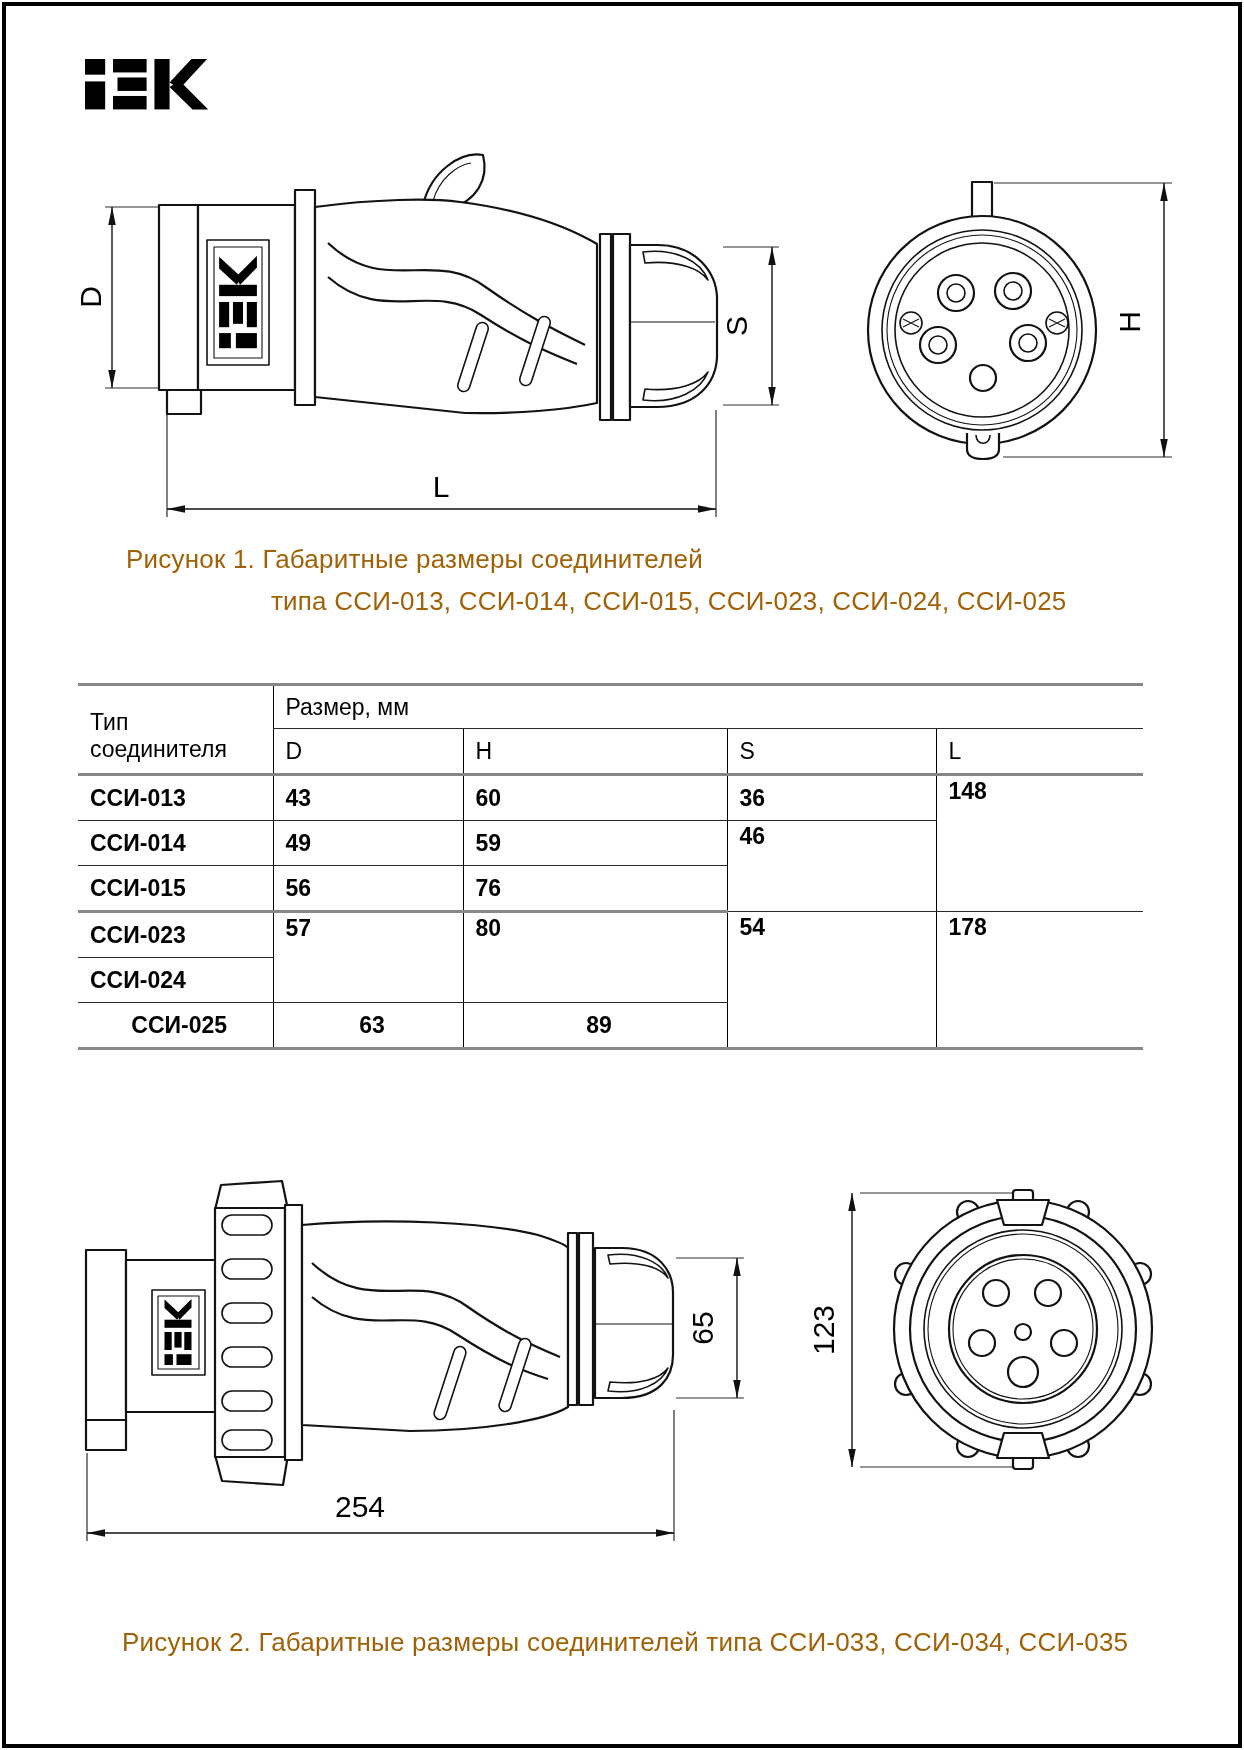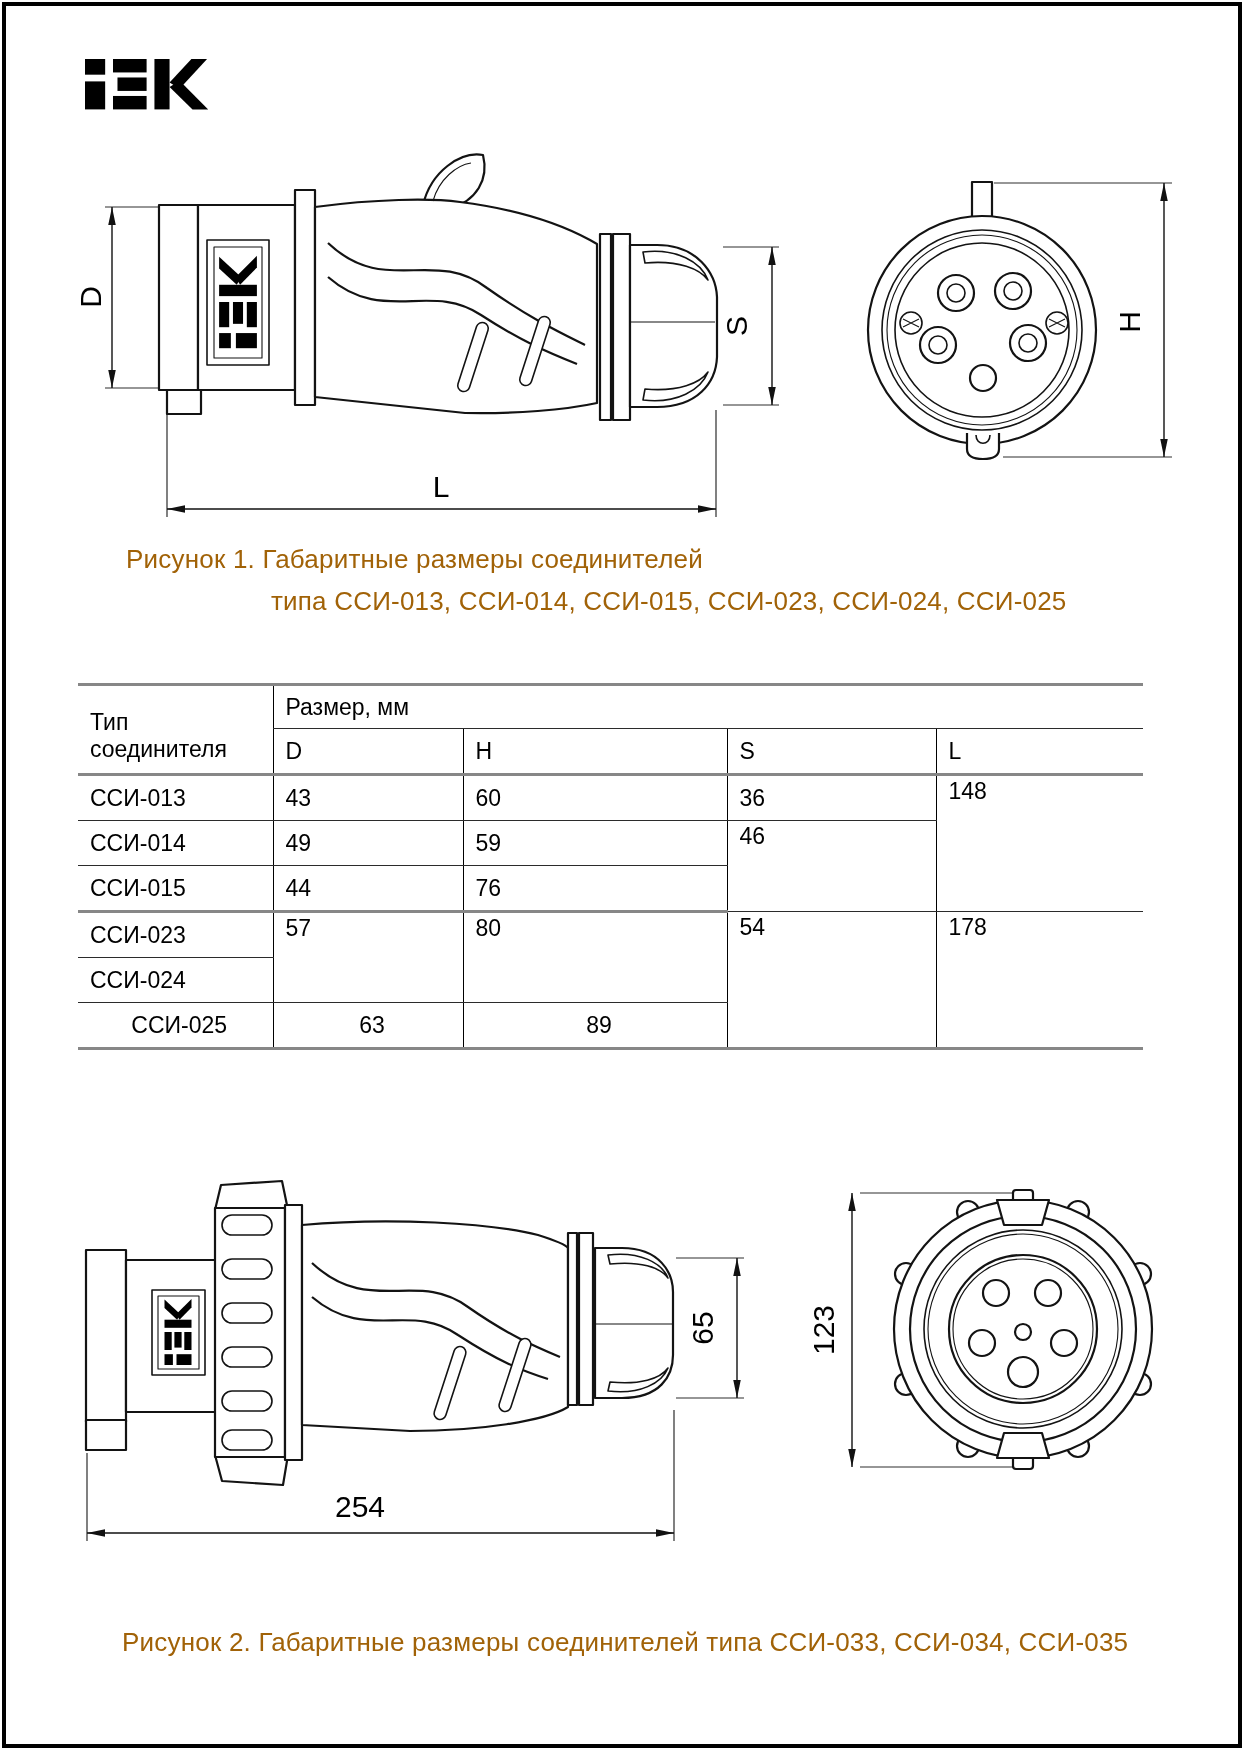--- a/index.html
+++ b/index.html
@@ -22,21 +22,21 @@
   #dim-table{position:absolute;left:78px;top:683px;width:1065px;border-collapse:collapse;table-layout:fixed;
              font-size:23px;border-top:3px solid #878787;border-bottom:3px solid #878787;}
   #dim-table th,#dim-table td{font-weight:normal;text-align:left;vertical-align:middle;
              padding:0 4px 0 12px;border:none;}
   #dim-table .val{border-left:1.6px solid #000;}
   #dim-table th.hdr1{height:42px;}
   #dim-table th.hdr1.val{border-bottom:1.5px solid #2b2b2b;}
   #dim-table th.type{vertical-align:top;padding-top:23px;}
   #dim-table th.hdr2{height:44px;border-bottom:3px solid #878787;}
   #dim-table th.type{border-bottom:3px solid #878787;}
-  #dim-table tbody td{height:44px;border-bottom:1.5px solid #2b2b2b;}
+  #dim-table tbody td{height:44px;border-bottom:1.5px solid #2b2b2b;font-weight:bold;}
   #dim-table tbody td.rs{vertical-align:top;padding-top:2px;}
   #dim-table tbody tr.heavy > td{border-bottom:3px solid #878787;}
   #dim-table tbody tr:last-child > td{border-bottom:none;text-align:center;}
 </style>
 </head>
 <body>
 
 <div id="page">
   <div id="frame"></div>
 
@@ -178,21 +178,21 @@
           <td class="val rs" rowspan="3">148</td>
         </tr>
         <tr>
           <td class="type">ССИ-014</td>
           <td class="val">49</td>
           <td class="val">59</td>
           <td class="val rs" rowspan="2">46</td>
         </tr>
         <tr class="heavy">
           <td class="type">ССИ-015</td>
-          <td class="val">44</td>
+          <td class="val">56</td>
           <td class="val">76</td>
         </tr>
         <tr>
           <td class="type">ССИ-023</td>
           <td class="val rs" rowspan="2">57</td>
           <td class="val rs" rowspan="2">80</td>
           <td class="val rs" rowspan="3">54</td>
           <td class="val rs" rowspan="3">178</td>
         </tr>
         <tr>

